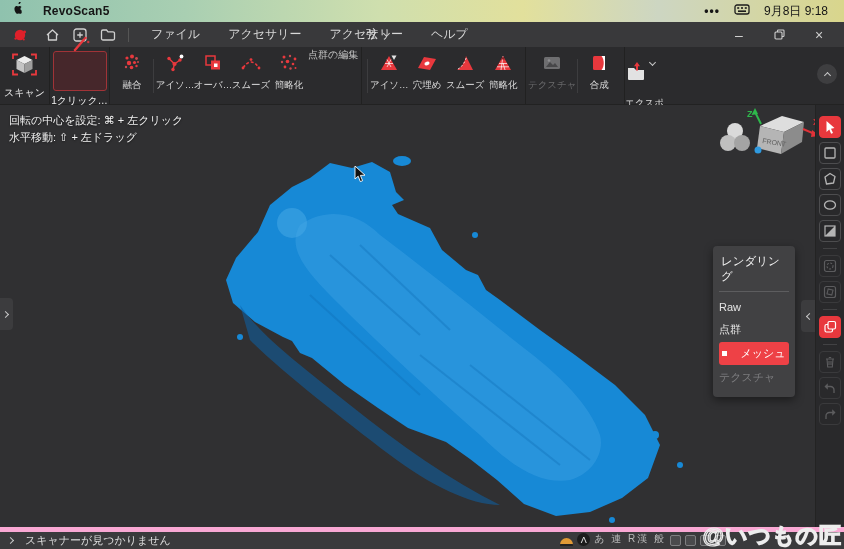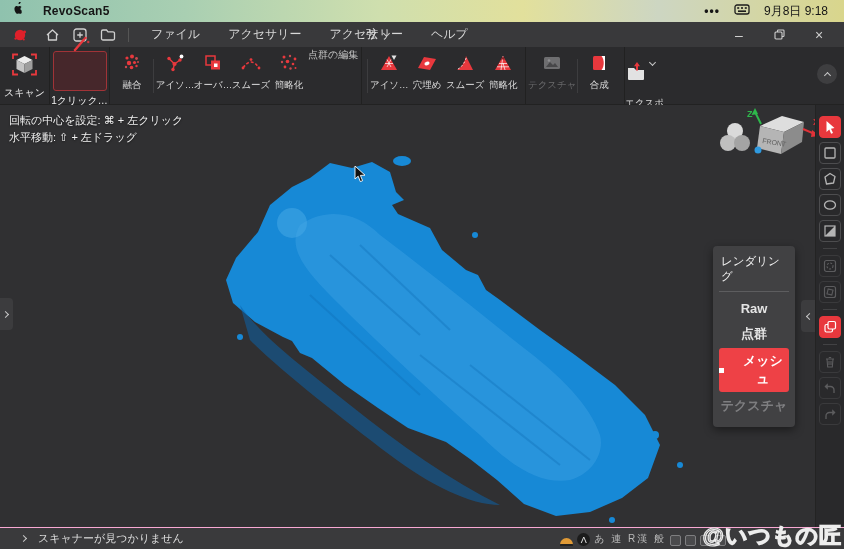--- a/index.html
+++ b/index.html
@@ -67,42 +67,42 @@
   .hints { position:absolute; top:7px; left:9px; font-size:11px; color:#f2f2f2; line-height:17px; text-shadow:0 1px 2px rgba(0,0,0,.5); }
   .model-svg { position:absolute; left:0; top:0; }
   .cursor-svg { position:absolute; left:354px; top:61px; }
   .spheres { position:absolute; left:718px; top:16px; }
   .navcube { position:absolute; left:746px; top:3px; }
 
   .render-panel { position:absolute; top:105px; right:20px; width:82px; background:#414143; border-radius:4px;
     padding:7px 6px 8px; box-shadow:0 3px 10px rgba(0,0,0,.45);margin-top:36px; }
   .rp-title { font-size:11.5px; color:#f2f2f2; padding:1px 2px 7px; border-bottom:1px solid #5d5d5f; }
   .rp-opts { margin-top:5px; display:flex; flex-direction:column; gap:1px; }
-  .rp-opt { font-size:13px; color:#e4e4e4; text-align:center; padding:4px 0; border-radius:3px;font-weight:bold; }
+  .rp-opt { font-size:11px; color:#e4e4e4; padding:4px 0; border-radius:3px; }
   .rp-opt.selected { background:#ee4146; color:#fff; display:flex; align-items:center; justify-content:center; gap:13px; }
   .rp-opt .sq { width:5px; height:5px; background:#fff; display:inline-block; }
   .rp-opt.disabled { color:#7e7e80; }
 
   .tab-left  { position:absolute; left:0;  top:193px; width:13px; height:32px; background:#3c3c3e;
     border-radius:0 4px 4px 0; display:flex; align-items:center; justify-content:center; }
   .tab-right { position:absolute; right:0; top:195px; width:14px; height:32px; background:#3c3c3e;
     border-radius:4px 0 0 4px; display:flex; align-items:center; justify-content:center; }
 
   
   .sidebar { flex:0 0 29px; background:#29292b; border-left:1px solid #232323; display:flex; flex-direction:column;
     align-items:center; padding-top:11px; gap:4px; }
   .sb-btn { width:22px; height:22px; border:1px solid #4d4d4f; border-radius:4px; display:flex;
     align-items:center; justify-content:center; background:transparent; }
   .sb-btn.active { background:#e8383d; border-color:#e8383d; }
   .sb-btn.disabled { border-color:#3a3a3c; }
   .sb-sep { width:14px; height:1px; background:#424244; margin:2px 0; }
 
   
-  .statusbar { height:22px; flex:0 0 22px; background:#3a3a3c; border-top:1px solid #f9a8d4;
-    display:flex; align-items:center; padding:0 21px; font-size:11px; color:#dedede; position:relative; }
+  .statusbar { height:22px; flex:0 0 22px; background:#3a3a3c; border-top:5px solid #f9a8d4;
+    display:flex; align-items:center; padding:0 8px; font-size:11px; color:#dedede; position:relative; }
   .sb-msg { margin-left:10px; }
   .ime { position:absolute; right:118px; bottom:3px; display:flex; align-items:flex-end; gap:4px; color:#b9b9b9; font-size:10px; }
   .ime-dome { width:13px; height:8px; background:#e09a36; border-radius:7px 7px 0 0; border-bottom:2px solid #222; }
   .ime-ball { width:13px; height:13px; border-radius:50%; background:#1c1c1c; color:#eee; font-size:9px;
     display:flex; align-items:center; justify-content:center; }
   .ime-text { letter-spacing:2px; white-space:nowrap; }
   .ime-sq { width:11px; height:11px; border:1px solid #7e7e80; border-radius:2px; background:#4a4a4c; }
   .watermark { position:absolute; right:2px; bottom:-2px; font-size:22px; font-weight:bold; letter-spacing:1px;
     color:rgba(255,255,255,.10); -webkit-text-stroke:1.2px #ededed; white-space:nowrap; }
 </style>

